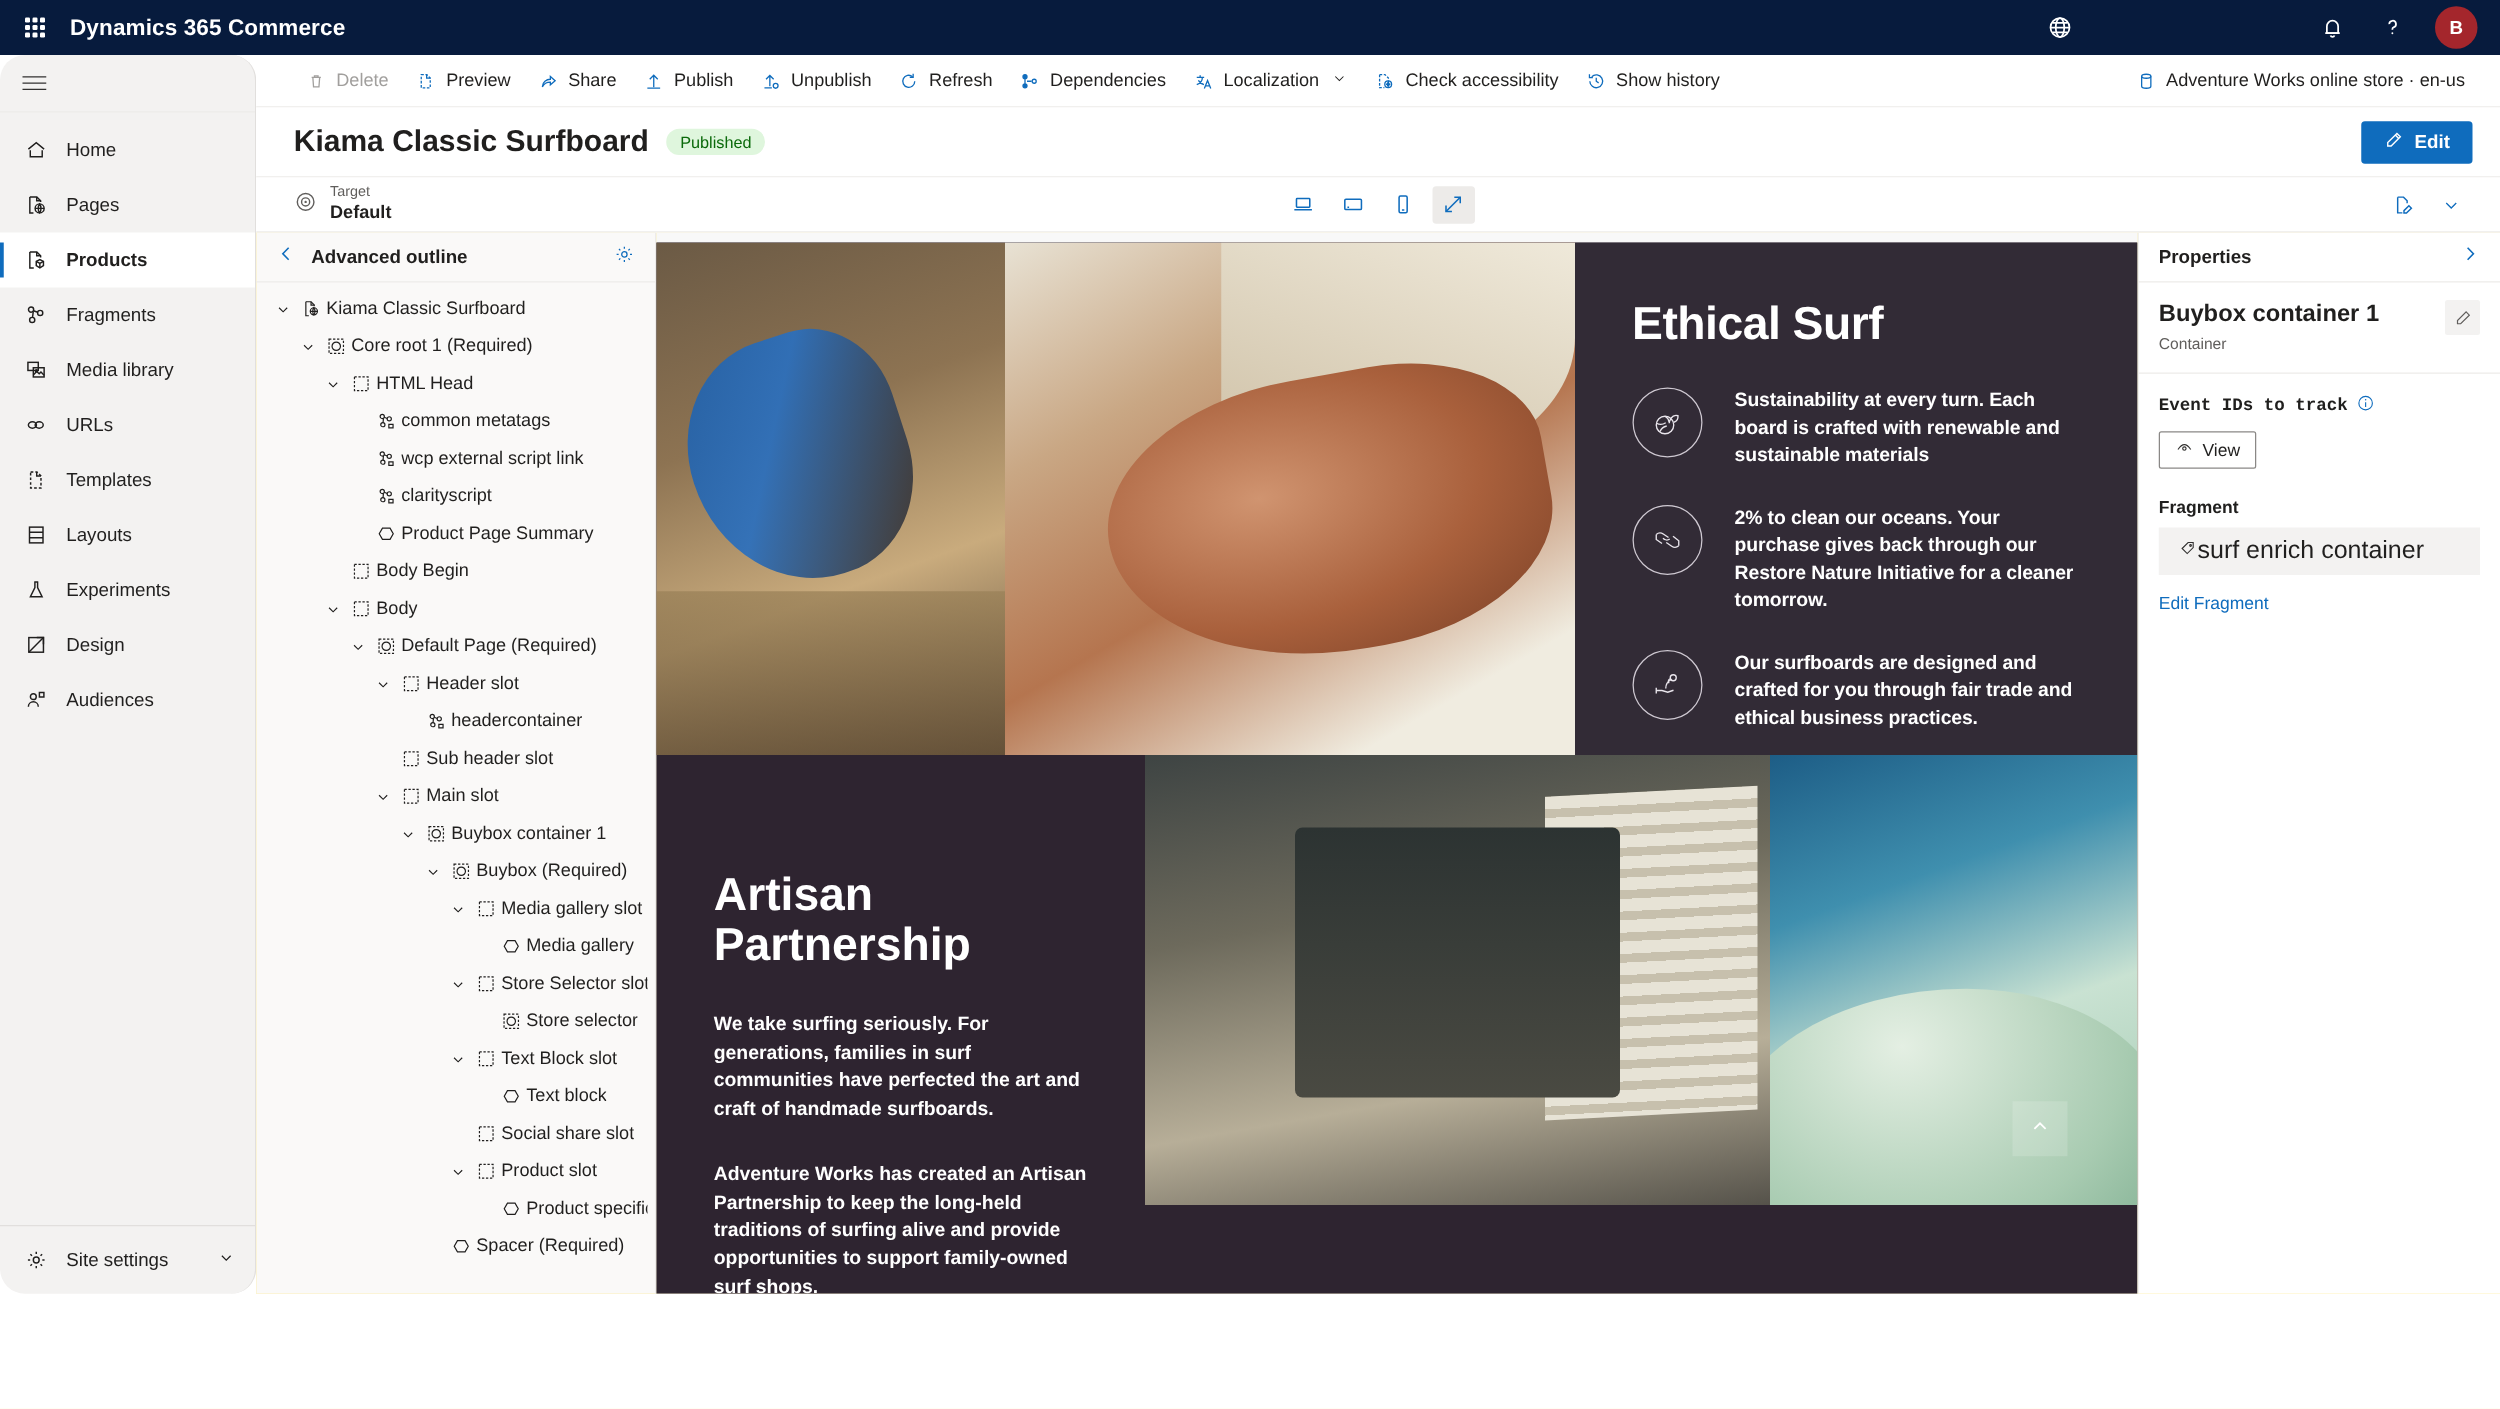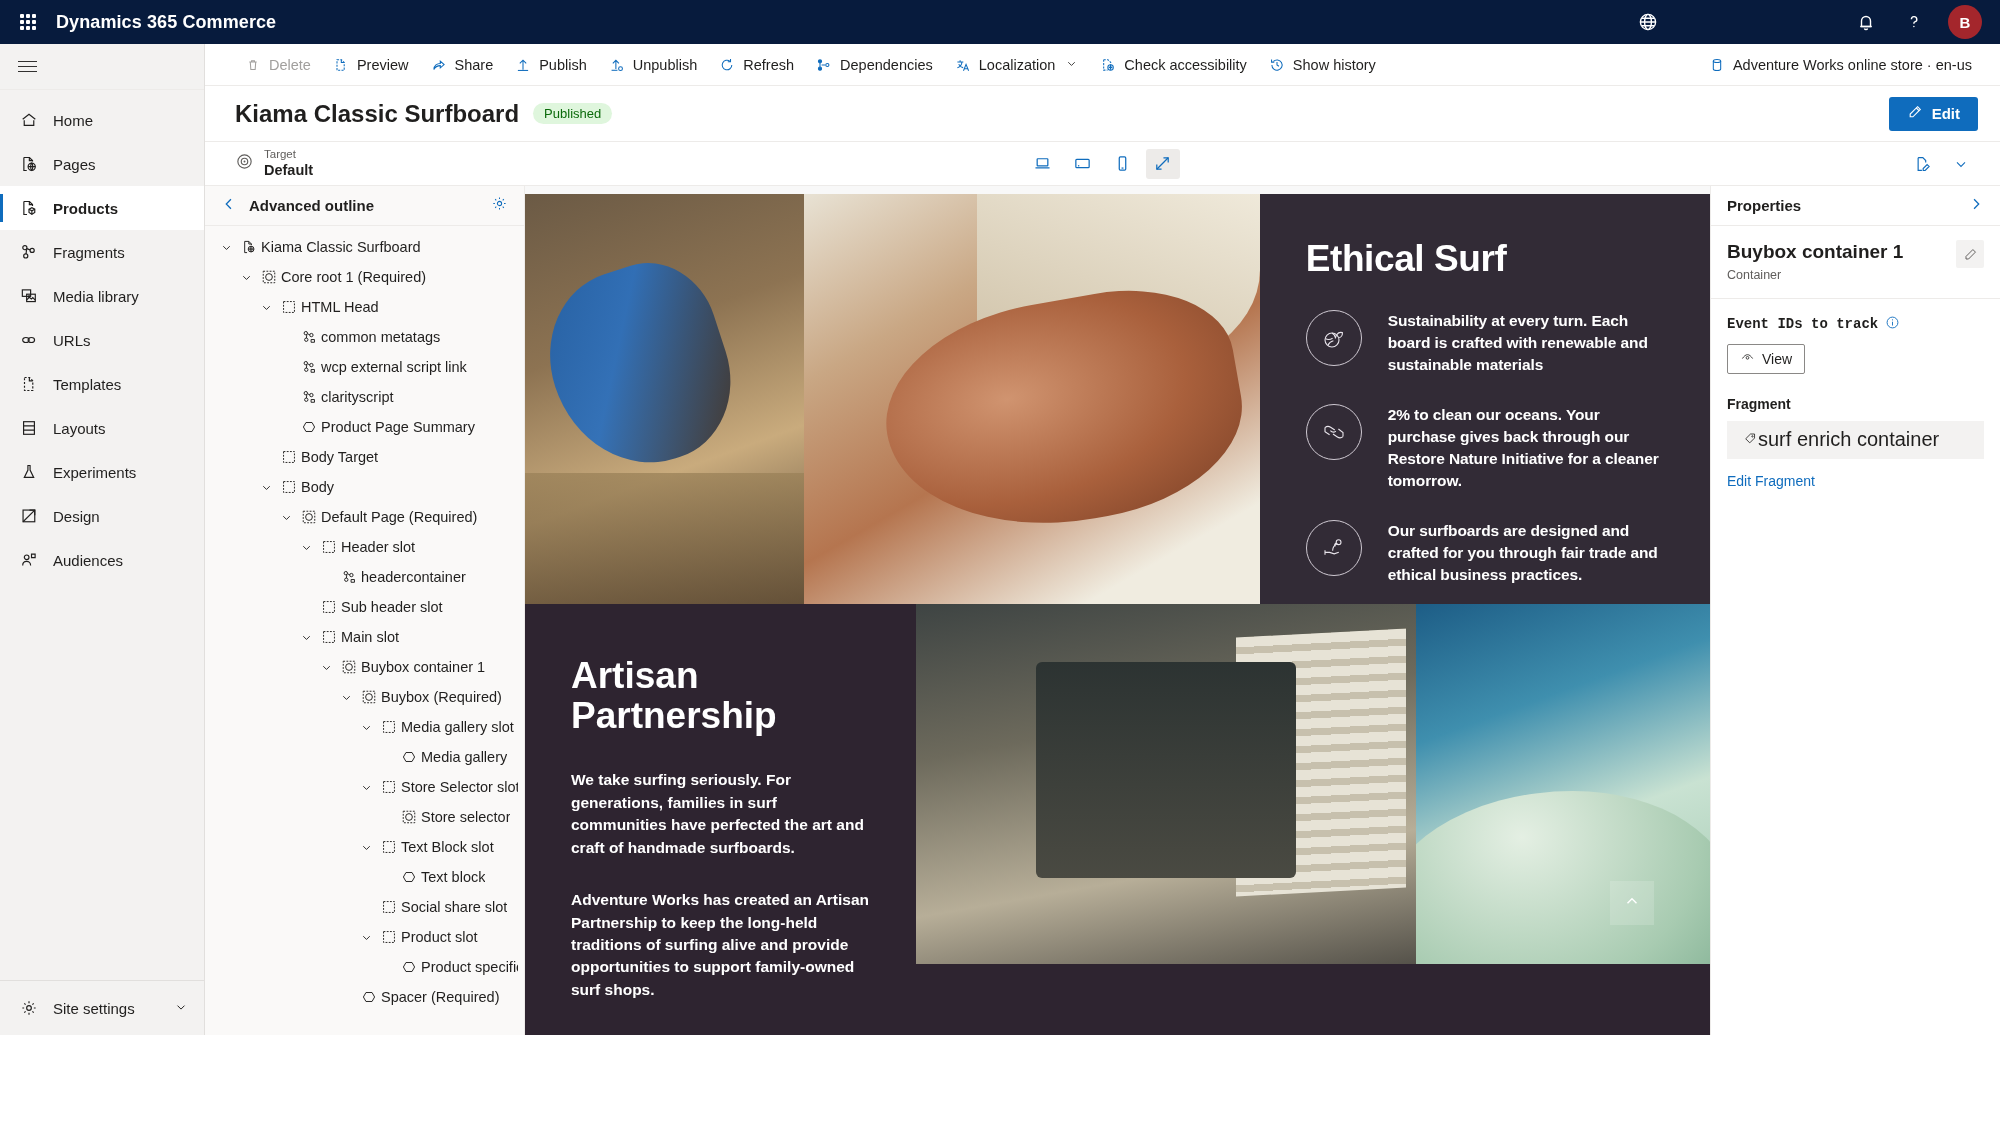--- a/index.html
+++ b/index.html
@@ -31,21 +31,21 @@
     display:flex; align-items:center; justify-content:center; font-size:15px; font-weight:600;
     margin-left: 10px; cursor: pointer;
   }
 
   
   .body { flex: 1 1 auto; display: flex; min-height: 0; }
 
   
   .leftnav {
     width: 205px; flex: 0 0 205px; background:#F3F2F1; border-right:1px solid #e1dfdd;
-    display:flex; flex-direction:column;
+    display:flex; flex-direction:column;border-radius:20px;
   }
   .hamburger { height: 46px; display:flex; align-items:center; padding-left: 18px; cursor:pointer; border-bottom:1px solid #edebe9;}
   .hamburger .bars { width:19px; }
   .hamburger .bars i { display:block; height:1.6px; background:#323130; margin:3.6px 0; }
   .nav-items { padding-top: 8px; flex: 1 1 auto; }
   .nav-item {
     height: 44px; display:flex; align-items:center; gap: 14px; padding-left: 18px;
     font-size: 15px; color:#201f1e; cursor:pointer; position:relative;
   }
   .nav-item.active { background:#fff; font-weight:700; }
@@ -176,21 +176,21 @@
   .feat-circle {
     width:56px;height:56px;flex:0 0 56px;border-radius:50%;border:1.4px solid #cfc9d2;
     display:flex;align-items:center;justify-content:center;
   }
   .feat-circle svg { stroke:#e9e5ec; fill:none; stroke-width:1.1; }
   .feat-text { font-size: 15.5px; line-height: 1.42; font-weight: 600; letter-spacing:-.1px; }
 
   
   .artisan { display:flex; height: 360px; }
   .artisan-text { width: 33%; padding: 52px 44px 0 46px; color:#fff; }
-  .artisan-title { font-size: 37px; font-weight: 800; line-height: 1.07; margin-bottom: 34px; }
+  .artisan-title { font-size: 37px; font-weight: 800; line-height: 1.07; margin-bottom: 34px; margin-top: 40px; }
   .artisan-p { font-size: 15.5px; line-height: 1.45; font-weight: 600; margin-bottom: 30px; }
   .artisan-photos { width: 67%; display:flex; }
   .ap1 { width: 63%; background: linear-gradient(170deg,#3e4443 0%, #6d6a5c 35%, #b7ae98 70%, #55524a 100%); position:relative; overflow:hidden;}
   .ap1::after {
     content:""; position:absolute; left:24%; top:16%; width:52%; height:60%;
     background: linear-gradient(180deg,#2c3332 0%, #4a4a42 100%); border-radius: 6px;
   }
   .ap1::before {
     content:""; position:absolute; right:2%; top:8%; width:34%; height:72%;
     background: repeating-linear-gradient(180deg,#e7e3d6 0 10px,#c7c0ad 10px 17px);
@@ -732,21 +732,21 @@
                 </span>
                 <span class="tlabel">Product Page Summary</span>
               </div>
               <div class="tnode" style="padding-left: 50px;">
                 <span class="twist"></span>
                 <span class="tic">
                   <svg width="16" height="16" viewBox="0 0 20 20">
                     <rect x="3.2" y="3.2" width="13.6" height="13.6" stroke-dasharray="2.3 1.7"></rect>
                   </svg>
                 </span>
-                <span class="tlabel">Body Target</span>
+                <span class="tlabel">Body Begin</span>
               </div>
               <div class="tnode" style="padding-left: 50px;">
                 <span class="twist">
                   <svg width="13" height="13" viewBox="0 0 20 20">
                     <path d="M5 8l5 5 5-5"></path>
                   </svg>
                 </span>
                 <span class="tic">
                   <svg width="16" height="16" viewBox="0 0 20 20">
                     <rect x="3.2" y="3.2" width="13.6" height="13.6" stroke-dasharray="2.3 1.7"></rect>

